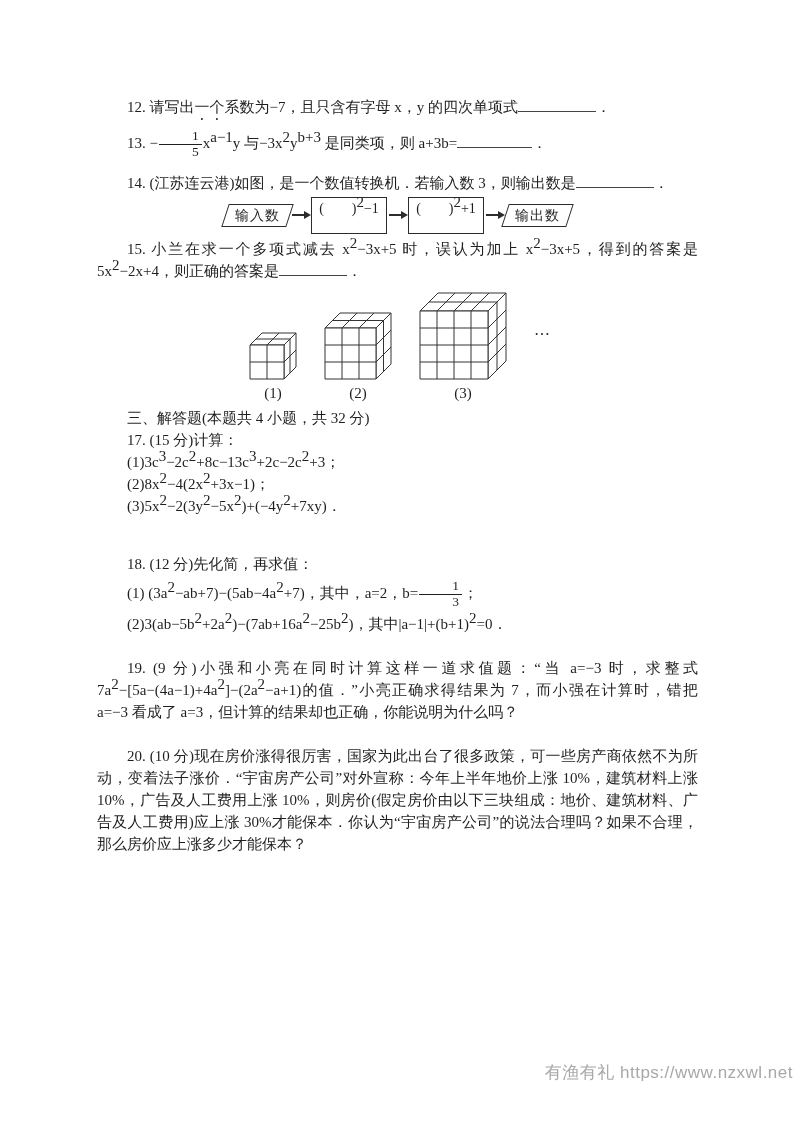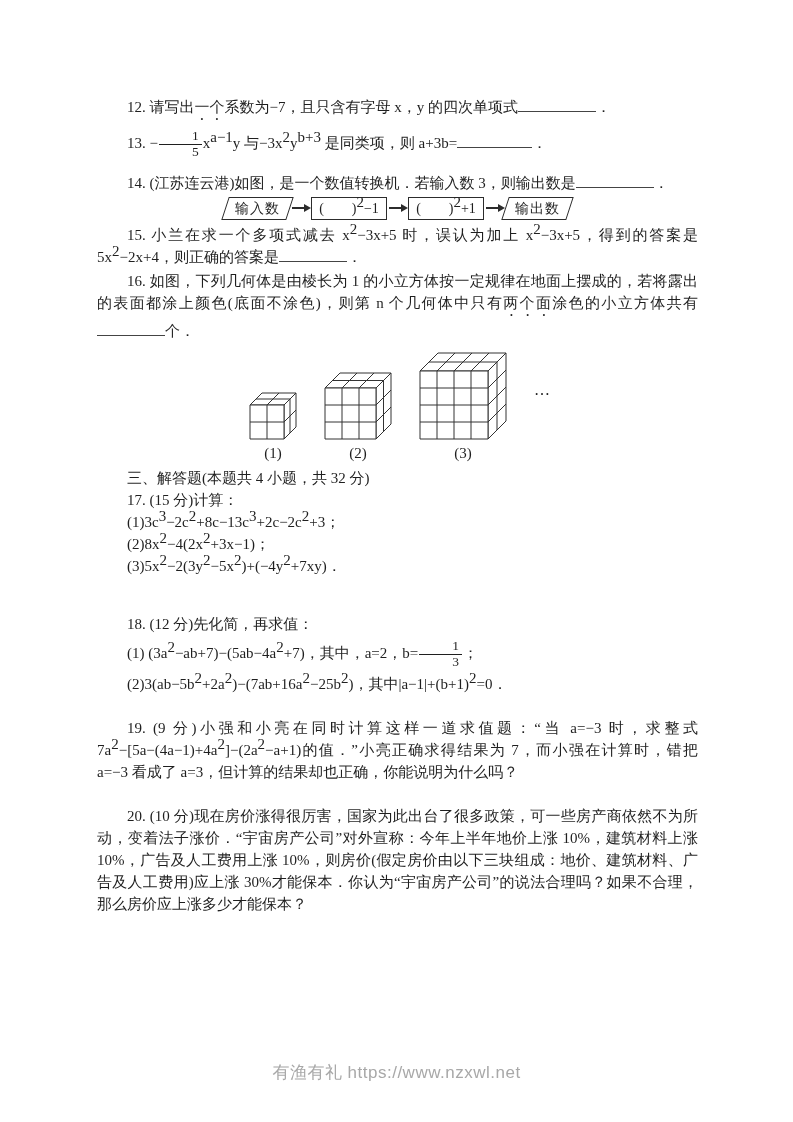--- a/index.html
+++ b/index.html
@@ -16,31 +16,31 @@
   .frac .num{border-bottom:1px solid currentColor;padding:0 3px;}
   .frac .den{padding:0 3px;}
   .blank{display:inline-block;border-bottom:1px solid #444;height:1em;}
   .emph{text-emphasis:filled dot;-webkit-text-emphasis:filled dot;
         text-emphasis-position:under right;-webkit-text-emphasis-position:under;}
   .flowchart{display:flex;align-items:center;justify-content:center;
              margin:3px 0 4px;font-size:14px;text-indent:0;}
   .fc-skew{border:1.5px solid #2c2c2c;transform:skewX(-18deg);
            padding:0 9px;height:23px;line-height:21px;box-sizing:border-box;}
   .fc-skew>span{display:inline-block;transform:skewX(18deg);letter-spacing:1px;}
-  .fc-rect{border:1.5px solid #2c2c2c;height:23px;line-height:21px;
+  .fc-rect{border:1.5px solid #2c2c2c;height:37px;line-height:21px;
            padding:0 5px;min-width:76px;text-align:center;box-sizing:border-box;}
   .fc-arrow{position:relative;width:17px;height:2px;background:#2c2c2c;margin:0 2px;flex:none;}
   .fc-arrow::after{content:"";position:absolute;right:-2px;top:-3.5px;width:0;height:0;
                    border-left:7px solid #2c2c2c;border-top:4.5px solid transparent;
                    border-bottom:4.5px solid transparent;}
   .figure{display:flex;align-items:flex-end;gap:27px;margin:10px 0 2px 152px;}
   .cube-wrap{display:flex;flex-direction:column;align-items:center;gap:5px;}
   .cube-label{font-size:15px;line-height:16px;}
   .ellipsis{align-self:flex-end;margin-bottom:62px;font-size:16px;letter-spacing:1px;color:#222;}
-  .footer{position:absolute;left:0;right:0;top:1061px;text-align:center;
+  .footer{position:absolute;left:0;right:0;top:1061px;text-align:right;
           font-family:"Liberation Sans","DejaVu Sans",sans-serif;
           font-size:17px;color:#a8a8a8;letter-spacing:0.5px;}
 </style>
 </head>
 <body style="background: rgb(255, 255, 255); color: rgb(31, 31, 31);">
 
 <main class="content" id="doc">
     <p class="para">12. 请写出<span class="emph">一个</span>系数为−7，且只含有字母 x，y 的四次单项式<span class="blank" style="width: 78px;"></span>．</p>
     <p class="para" style="margin-top: 5px;">13. −<span class="frac">
         <span class="num">1</span>
@@ -50,21 +50,20 @@
     <div class="flowchart">
       <div class="fc-skew"><span>输入数</span></div>
       <span class="fc-arrow"></span>
       <div class="fc-rect">(　　)<sup>2</sup>−1</div>
       <span class="fc-arrow"></span>
       <div class="fc-rect">(　　)<sup>2</sup>+1</div>
       <span class="fc-arrow"></span>
       <div class="fc-skew"><span>输出数</span></div>
     </div>
     <p class="para" style="margin-top: 3px;">15. 小兰在求一个多项式减去 x<sup>2</sup>−3x+5 时，误认为加上 x<sup>2</sup>−3x+5，得到的答案是 5x<sup>2</sup>−2x+4，则正确的答案是<span class="blank" style="width: 68px;"></span>．</p>
-    <p class="para" style="margin-top: 2px;">16. 如图，下列几何体是由棱长为 1 的小立方体按一定规律在地面上摆成的，若将露出的表面都涂上颜色(底面不涂色)，则第 n 个几何体中只有<span class="emph">两个面</span>涂色的小立方体共有<span class="blank" style="width: 68px;"></span>个．</p>
     <div class="figure">
       <div class="cube-wrap">
         <svg width="48" height="48" viewBox="0 0 48 48">
           <polygon points="1,13 13,1 47,1 35,13" fill="#fff" stroke="#333" stroke-width="1"></polygon>
           <polygon points="35,13 47,1 47,35 35,47" fill="#fff" stroke="#333" stroke-width="1"></polygon>
           <polygon points="1,13 35,13 35,47 1,47" fill="#fff" stroke="#333" stroke-width="1"></polygon>
           <line x1="18" y1="13" x2="18" y2="47" stroke="#333" stroke-width="1"></line>
           <line x1="1" y1="30" x2="35" y2="30" stroke="#333" stroke-width="1"></line>
           <line x1="18" y1="13" x2="30" y2="1" stroke="#333" stroke-width="1"></line>
           <line x1="35" y1="30" x2="47" y2="18" stroke="#333" stroke-width="1"></line>

